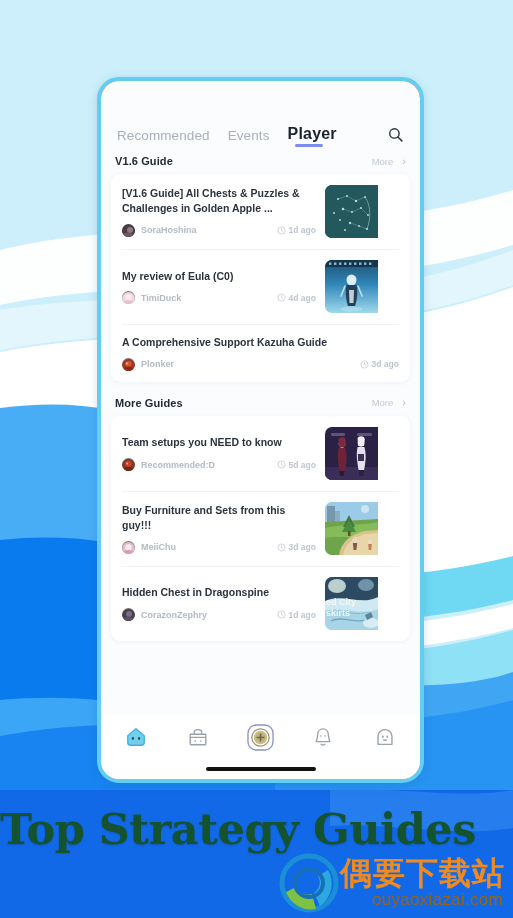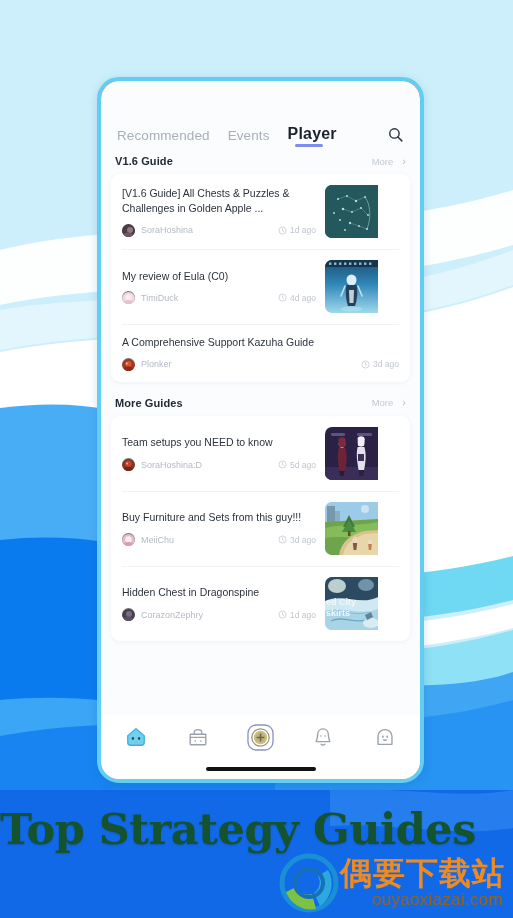--- a/index.html
+++ b/index.html
@@ -32,21 +32,21 @@
   .body{flex:1;overflow:hidden;padding:0 10px;}
   .sec-head{display:flex;align-items:center;padding:9px 4px 7px 4px;}
   .sec-title{font-size:11px;font-weight:bold;color:#242A35;letter-spacing:.1px;}
   .sec-more{margin-left:auto;display:flex;align-items:flex-end;gap:9px;color:#C3C9D2;font-size:9.5px;}
   .chev{font-size:11px;color:#B9C0CA;line-height:1;}
   .card{background:#FFFFFF;border-radius:9px;padding:0 11px;box-shadow:0 1px 4px rgba(110,140,170,.10);}
   .row{display:flex;align-items:center;padding:11px 0;gap:9px;position:relative;}
   .row + .row::before{
     content:"";position:absolute;left:0;right:0;top:0;height:1px;background:#F0F2F5;
   }
-  .rowmain{flex:1;min-width:0;}
+  .rowmain{flex:1;min-width:0;font-weight:bold;}
   .rtitle{font-size:10.5px;color:#2C333E;line-height:1.42;}
   .meta{display:flex;align-items:center;margin-top:8px;}
   .av{width:13px;height:13px;border-radius:50%;flex:none;margin-right:6px;background:#777;overflow:hidden;position:relative;}
   .uname{font-size:9px;color:#B4BAC4;white-space:nowrap;overflow:hidden;text-overflow:ellipsis;}
   .time{margin-left:auto;display:flex;align-items:center;gap:3px;color:#BFC5CE;font-size:8.5px;white-space:nowrap;padding-left:6px;}
   .thumb{width:74px;height:53px;border-radius:7px;flex:none;overflow:hidden;position:relative;}
   .thumb svg{display:block;}
   
   .navbar{height:44px;display:flex;align-items:center;background:#FFFFFF;padding:0 4px;}
   .navitem{flex:1;display:flex;align-items:center;justify-content:center;}
@@ -264,21 +264,21 @@
             <div class="rtitle">Team setups you NEED to know</div>
             <div class="meta">
               <span class="av">
                 <svg width="13" height="13" viewBox="0 0 13 13">
                     <circle cx="6.5" cy="6.5" r="6.5" fill="#8E3322"></circle>
                     <circle cx="6.5" cy="4.8" r="3.1" fill="#C0482C"></circle>
                     <ellipse cx="6.5" cy="10.8" rx="4.6" ry="3" fill="#6F2617"></ellipse>
                     <circle cx="5" cy="4.5" r=".9" fill="#E8C39B"></circle>
                   </svg>
               </span>
-              <span class="uname">SoraHoshina:D</span>
+              <span class="uname">Recommended:D</span>
               <span class="time">
                 <svg width="9" height="9" viewBox="0 0 24 24" fill="none" stroke="#C7CDD6" stroke-width="2.2">
                     <circle cx="12" cy="12" r="9.5"></circle>
                     <path d="M12 7v5.3l3.3 2" stroke-linecap="round"></path>
                   </svg>
                 <span>5d ago</span>
               </span>
             </div>
           </div>
           <div class="thumb">

